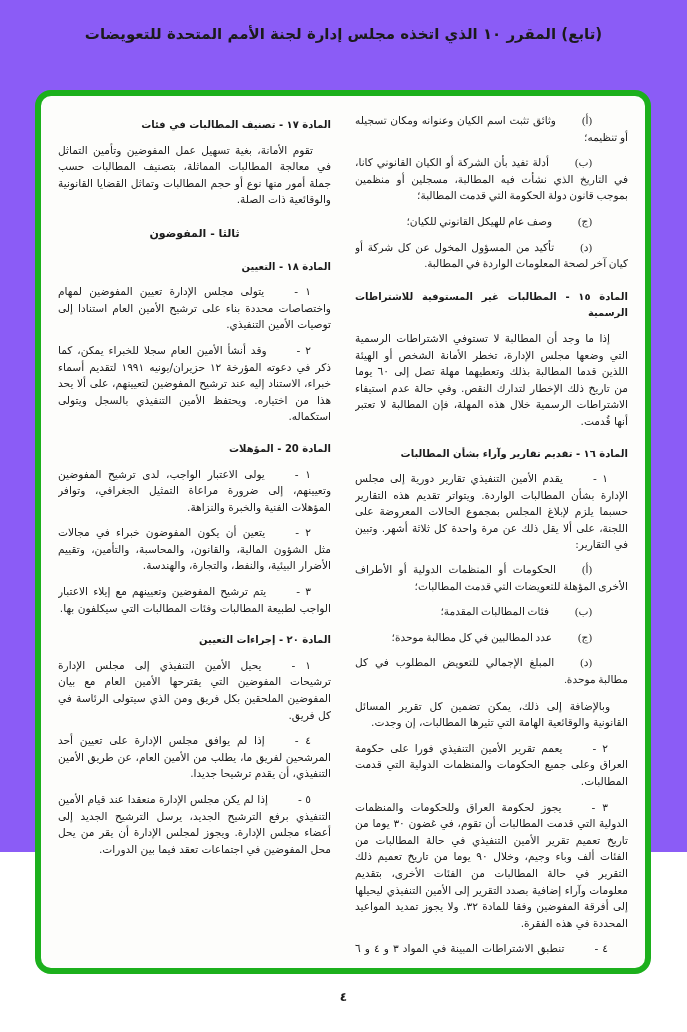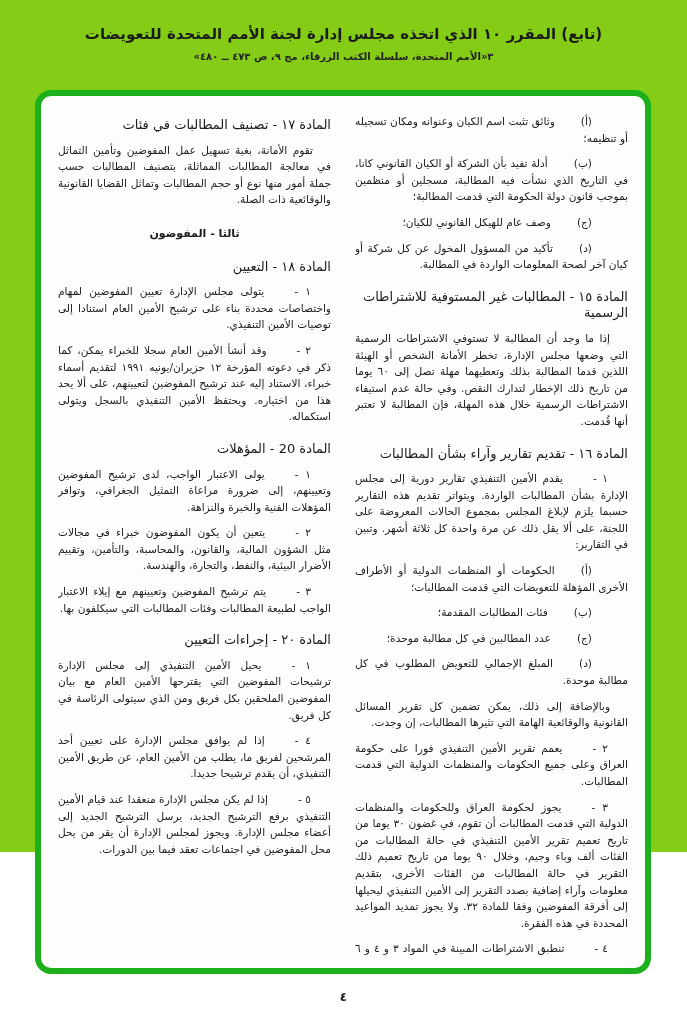--- a/index.html
+++ b/index.html
@@ -6,21 +6,21 @@
   body {
     width: 687px; height: 1032px;
     background: #ffffff;
     font-family: "DejaVu Sans", sans-serif;
     color: #1b1b1b;
     overflow: hidden;
   }
   .sheet {
     position: relative;
     width: 687px; height: 852px;
-    background: #84cc16;
+    background: #8b5cf6;
   }
   .doc-header { padding-top: 24px; text-align: center; }
   .doc-title {
     font-size: 15px; font-weight: 700; line-height: 20px;
     margin: 0 30px;
   }
   .source-note {
     font-size: 10px; font-weight: 700; color: #222;
     margin-top: 7px;
   }
@@ -42,53 +42,51 @@
   }
   .column {
     flex: 1 1 0;
     font-size: 10.6px;
     line-height: 16.6px;
     text-align: justify;
     overflow: hidden;
   }
   .block { margin: 0 0 9px 0; }
   .block.heading {
-    font-weight: 400;
-    text-align: right;
+    font-weight: 700;
     margin: 16px 0 8px 0;
-    font-size: 13px;
+    font-size: 10px;
   }
   .block.heading:first-child { margin-top: 4px; }
   .block:first-child { margin-top: 0; }
   .block.center-heading {
     font-weight: 700;
     text-align: center;
     margin: 18px 0 10px 0;
     font-size: 11px;
   }
-  .block.item { text-indent: 36px; }
+  .block.item { text-indent: 36px; font-family: Liberation Serif, serif; }
   .block.num  { text-indent: 20px; }
   .block.para { text-indent: 18px; }
   .item .marker { margin-left: 26px; }
   .num .marker  { margin-left: 30px; }
   .page-number {
     position: absolute;
     left: 0; right: 0; top: 990px;
     text-align: center;
     font-size: 12px; font-weight: 700;
   }
 </style>
 </head>
 <body style="color: rgb(27, 27, 27);">
 
 <div class="sheet">
 
   <div class="doc-header">
     <div class="doc-title">(تابع) المقرر ١٠ الذي اتخذه مجلس إدارة لجنة الأمم المتحدة للتعويضات</div>
-    <div class="source-note">٣«الأمم المتحدة، سلسلة الكتب الزرقاء، مج ٩، ص ٤٧٣ ــ ٤٨٠»</div>
   </div>
 
   <div class="content-frame" style="border-color: rgb(28, 176, 28);">
     <div class="columns">
       <div class="column">
           <p class="block item"><span class="marker">(أ)</span><span class="txt">وثائق تثبت اسم الكيان وعنوانه ومكان تسجيله أو تنظيمه؛</span></p>
           <p class="block item"><span class="marker">(ب)</span><span class="txt">أدلة تفيد بأن الشركة أو الكيان القانوني كانا، في التاريخ الذي نشأت فيه المطالبة، مسجلين أو منظمين بموجب قانون دولة الحكومة التي قدمت المطالبة؛</span></p>
           <p class="block item"><span class="marker">(ج)</span><span class="txt">وصف عام للهيكل القانوني للكيان؛</span></p>
           <p class="block item"><span class="marker">(د)</span><span class="txt">تأكيد من المسؤول المخول عن كل شركة أو كيان آخر لصحة المعلومات الواردة في المطالبة.</span></p>
           <p class="block heading"><span class="txt">المادة ١٥ - المطالبات غير المستوفية للاشتراطات الرسمية</span></p>

